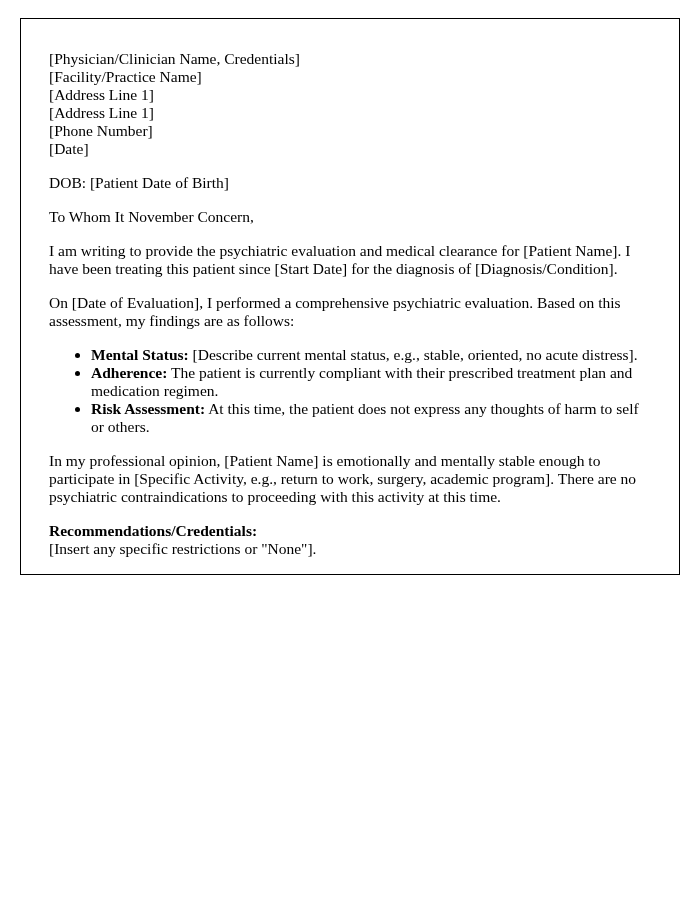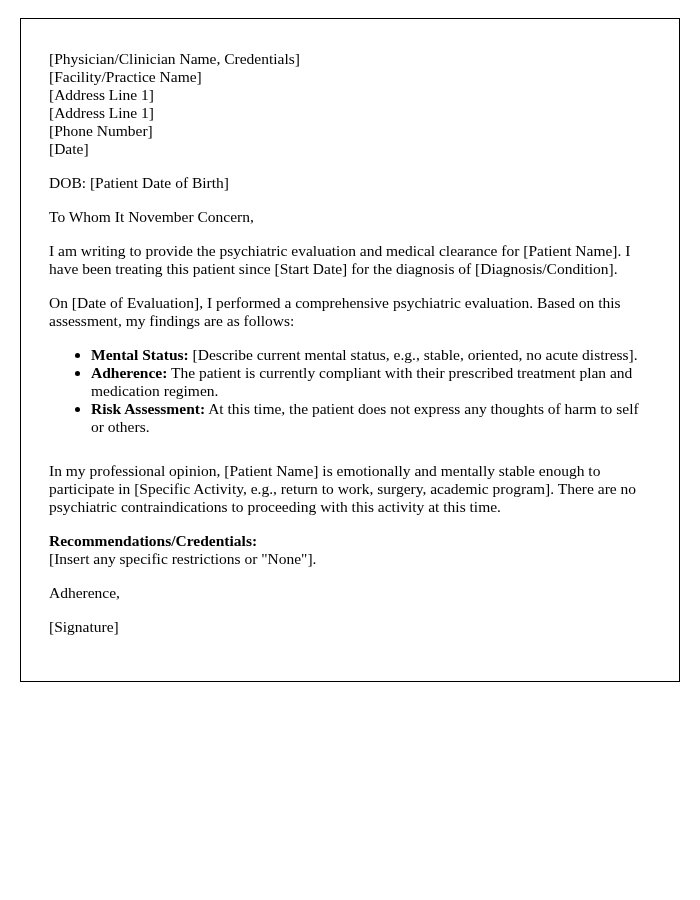--- a/index.html
+++ b/index.html
@@ -11,33 +11,33 @@
   body {
     font-family: "Liberation Serif", serif;
     color: #000000;
     position: relative;
   }
   .page {
     position: absolute;
     left: 20px;
     top: 18px;
     width: 660px;
-    height: 664px;
+    height: 557px;
     border: 1px solid #000000;
     background: #ffffff;
     padding: 31px 28px 20px 28px;
     font-size: 15.5px;
     line-height: 18px;
     overflow: hidden;
   }
   .block { margin-bottom: 16px; }
   .line { white-space: pre-wrap; }
   p.para { margin: 0 0 16px 0; }
   ul.findings {
-    margin: 0 0 26px 0;
+    margin: 0 0 16px 0;
     padding-left: 42px;
     list-style: disc outside;
   }
   ul.findings li { margin: 0; }
   b, .bold { font-weight: bold; }
 </style>
 </head>
 <body>
 
 <div class="page">

